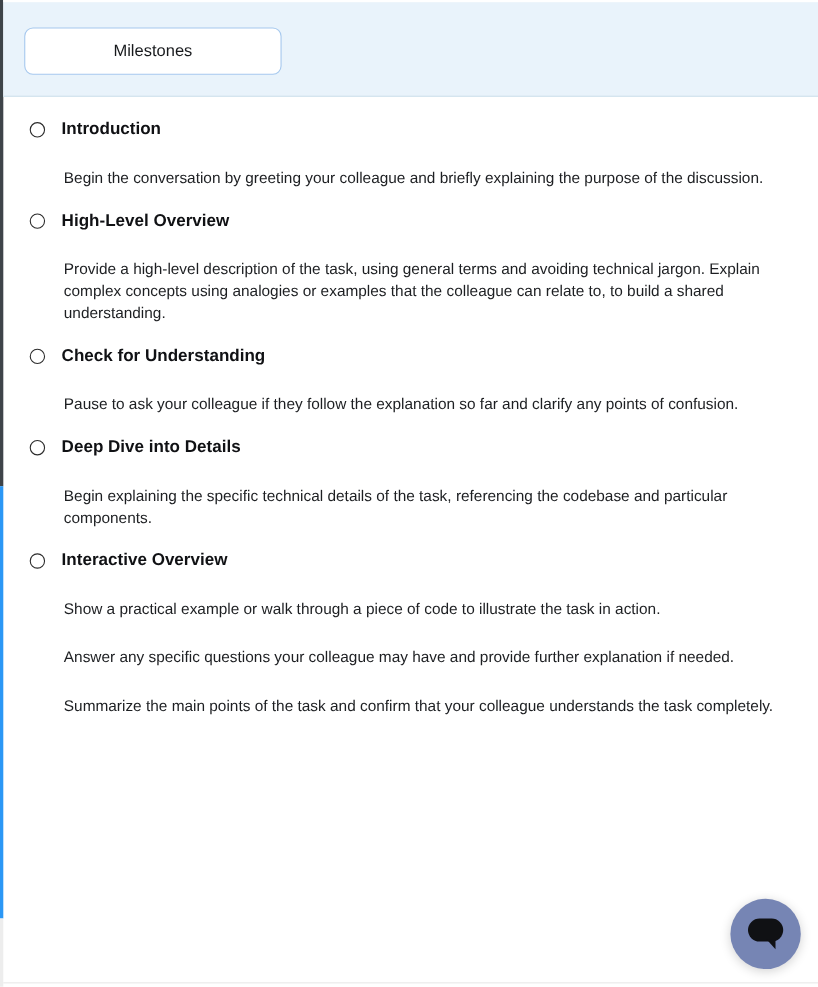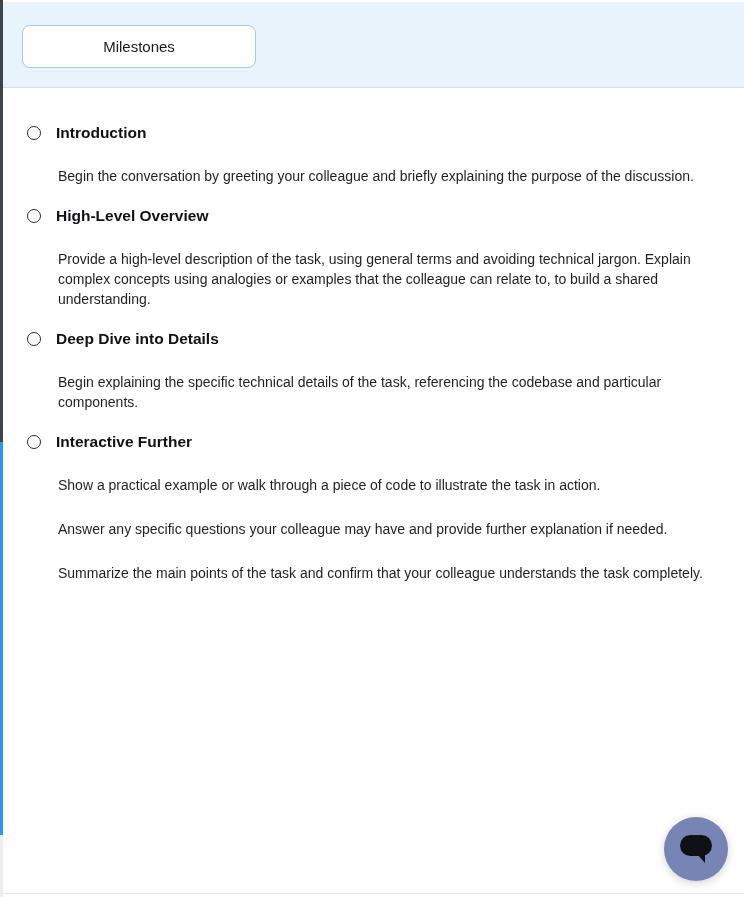--- a/index.html
+++ b/index.html
@@ -38,21 +38,21 @@
     font-family: "Liberation Sans", sans-serif;
     font-size: 15px;
     color: #17191c;
     text-align: center;
     cursor: pointer;
   }
 
   
   .list {
     position: absolute; top: 89px; left: 3px; right: 0; bottom: 0;
-    padding: 35px 26px 0 24px;
+    padding: 20px 26px 0 24px;
   }
   .item { margin-bottom: 21px; }
   .item-head { display: flex; align-items: center; }
   .radio {
     flex: 0 0 auto;
     width: 14px; height: 14px;
     border: 1.6px solid #2b2b2b;
     border-radius: 50%;
     background: #ffffff;
     margin-right: 15px;
@@ -111,33 +111,40 @@
     </div>
 
     <div class="item">
       <div class="item-head">
         <span class="radio"></span>
         <span class="title">High-Level Overview</span>
       </div>
       <p class="desc">Provide a high-level description of the task, using general terms and avoiding technical jargon. Explain complex concepts using analogies or examples that the colleague can relate to, to build a shared understanding.</p>
     </div>
 
+    <div class="item">
+      <div class="item-head">
+        <span class="radio"></span>
+        <span class="title">Check for Understanding</span>
+      </div>
+      <p class="desc">Pause to ask your colleague if they follow the explanation so far and clarify any points of confusion.</p>
+    </div>
 
     <div class="item">
       <div class="item-head">
         <span class="radio"></span>
         <span class="title">Deep Dive into Details</span>
       </div>
       <p class="desc">Begin explaining the specific technical details of the task, referencing the codebase and particular components.</p>
     </div>
 
     <div class="item">
       <div class="item-head">
         <span class="radio"></span>
-        <span class="title">Interactive Further</span>
+        <span class="title">Interactive Overview</span>
       </div>
       <p class="desc">Show a practical example or walk through a piece of code to illustrate the task in action.</p>
     </div>
 
     <div class="item">
       <p class="desc">Answer any specific questions your colleague may have and provide further explanation if needed.</p>
     </div>
 
     <div class="item">
       <p class="desc">Summarize the main points of the task and confirm that your colleague understands the task completely.</p>

